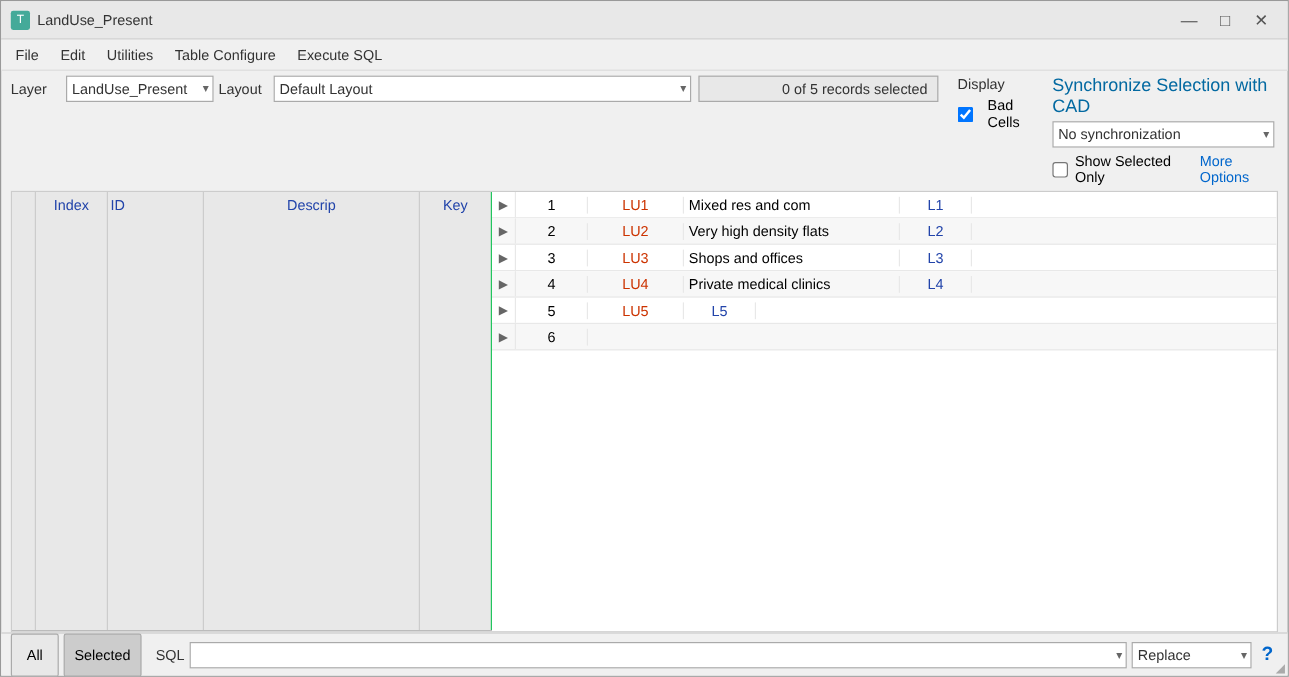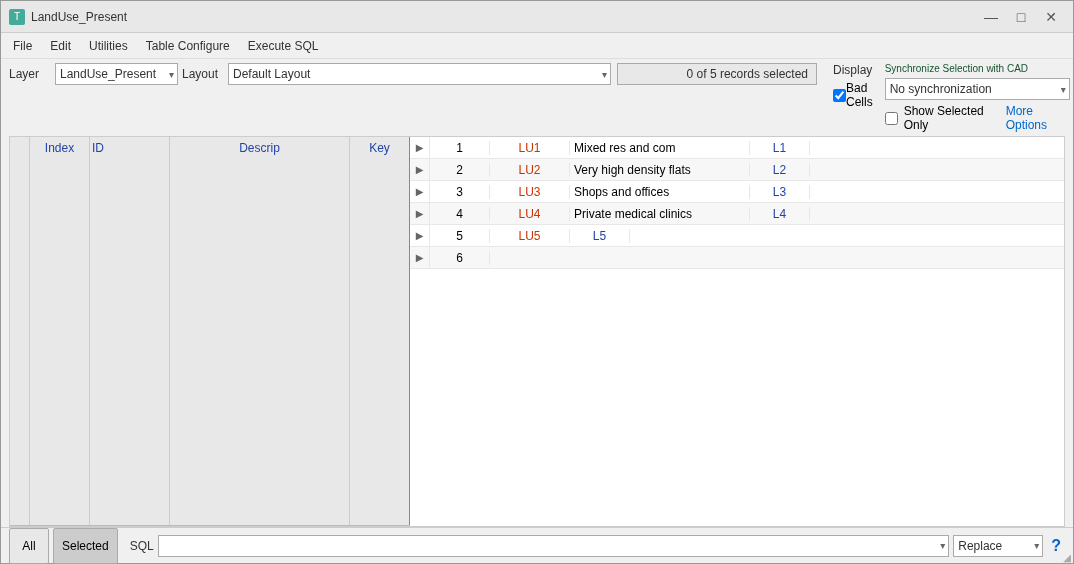--- a/index.html
+++ b/index.html
@@ -117,32 +117,32 @@
     
     .display-label {
       font-size: 12px;
       color: #333;
       font-weight: normal;
     }
     
     .checkbox-row {
       display: flex;
       align-items: center;
-      gap: 0;
+      gap: 12px;
     }
     
     .sync-panel {
       display: flex;
       flex-direction: column;
       gap: 4px;
     }
     
     .sync-label {
-      font-size: 10px;
-      color: #14532d;
+      font-size: 15px;
+      color: #0369a1;
     }
     
     .show-selected-row {
       display: flex;
       align-items: center;
       gap: 6px;
     }
     
     .more-options-link {
       color: #0066cc;
@@ -348,21 +348,21 @@
           <span class="label">Layer</span>
           <div class="combo-wrapper" style="flex:1; max-width:700px;">
             <select>
               <option>LandUse_Present</option>
             </select>
           </div>
         </div>
 
         <div class="toolbar-bottom-row">
           <span class="label">Layout</span>
-          <div class="combo-wrapper" style="width:383px;">
+          <div class="combo-wrapper" style="width:348px;">
             <select>
               <option>Default Layout</option>
             </select>
           </div>
           <div class="records-badge">
             <span>0 of 5 records selected</span>
           </div>
         </div>
       </div>
 
@@ -471,21 +471,21 @@
     <button class="status-btn">All</button>
     <button class="status-btn active">Selected</button>
     <span class="sql-label">SQL</span>
     <div style="position:relative; flex:1; display:flex; align-items:center;">
       <div class="combo-wrapper" style="flex:1;">
         <select>
           <option></option>
         </select>
       </div>
     </div>
-    <div class="combo-wrapper" style="width:90px;">
+    <div class="combo-wrapper" style="width:100px;">
       <select>
         <option>Replace</option>
       </select>
     </div>
     <span class="help-btn">?</span>
   </div>
 
   <div class="resize-handle">◢</div>
 </div>
 

